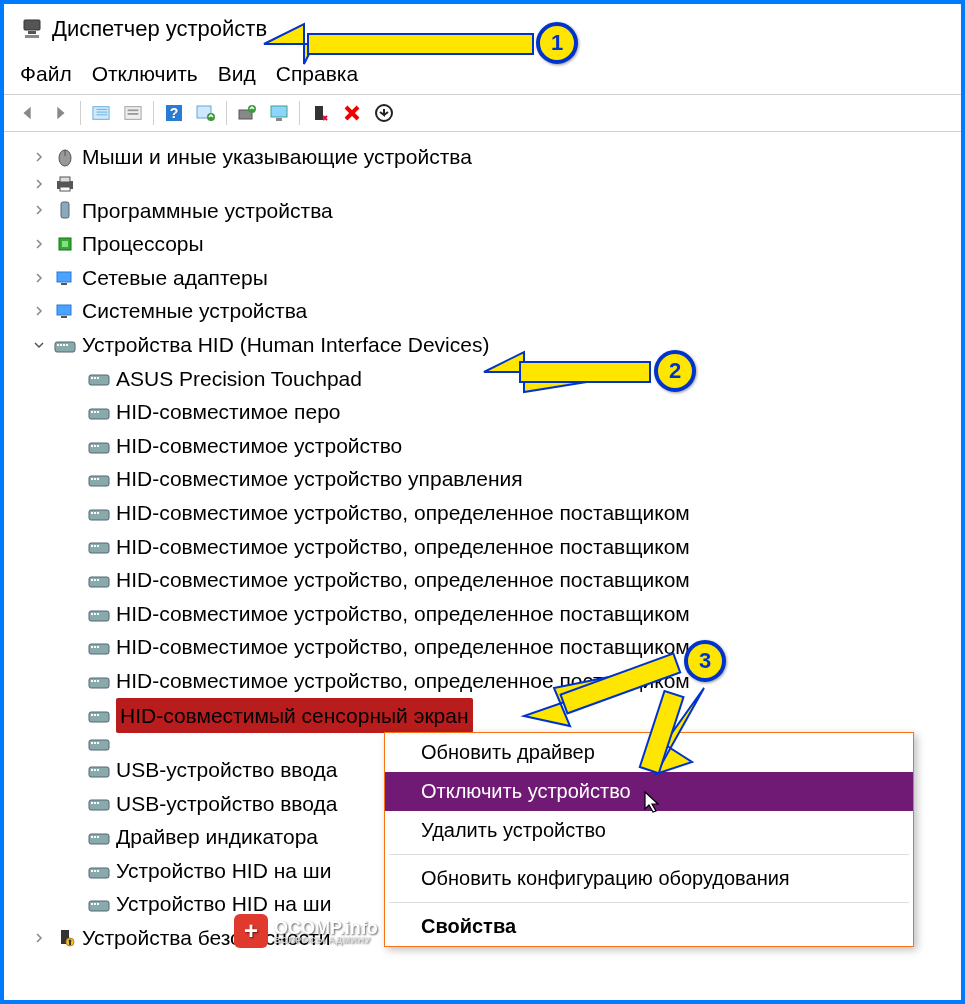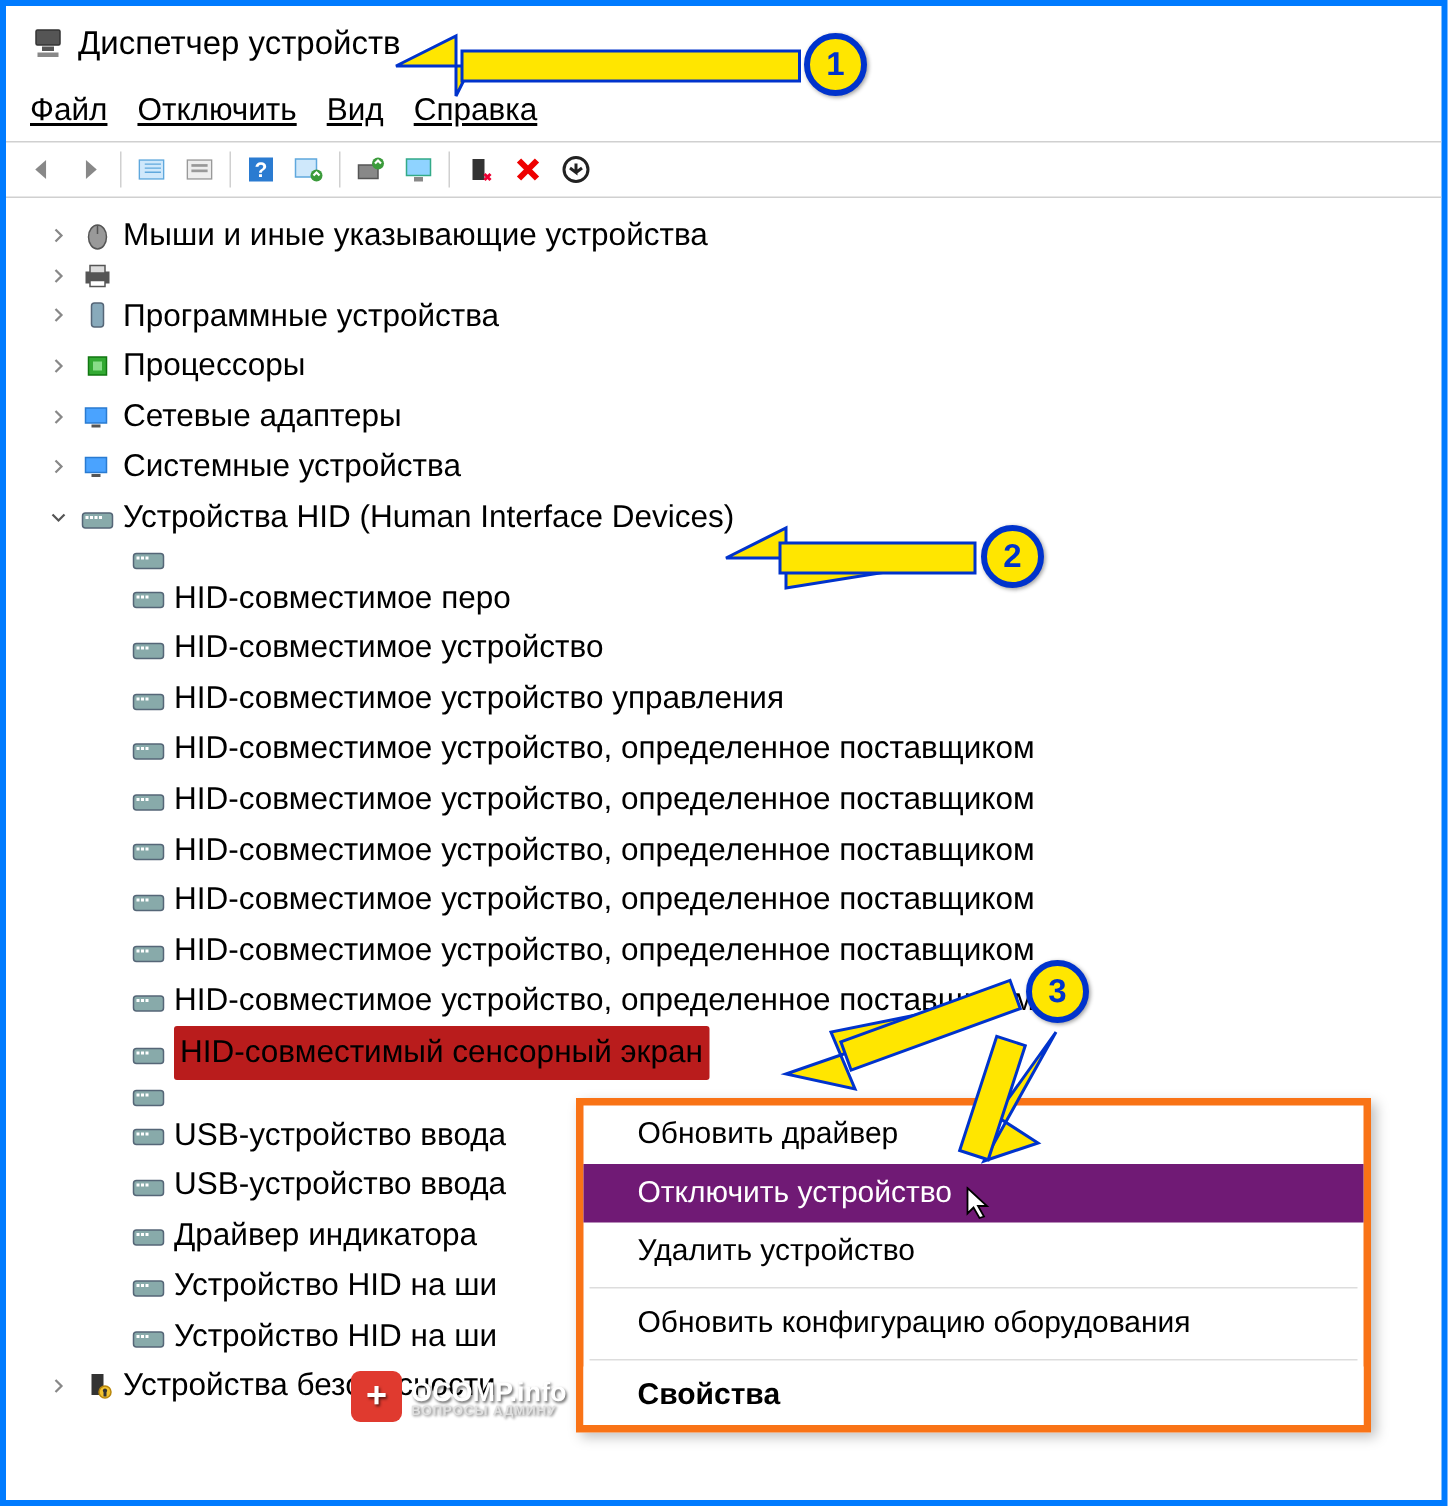--- a/index.html
+++ b/index.html
@@ -28,21 +28,21 @@
     width: 24px; height: 24px;
     margin-right: 8px;
     display: inline-block;
   }
   .menubar {
     display: flex;
     gap: 20px;
     padding: 8px 16px;
     font-size: 21px;
   }
-  .menubar span { cursor: default; text-decoration: underline; }
+  .menubar span { cursor: default; }
   .toolbar {
     display: flex;
     align-items: center;
     padding: 4px 8px;
     border-top: 1px solid #d0d0d0;
     border-bottom: 1px solid #d0d0d0;
     gap: 0;
     height: 38px;
   }
   .toolbar .tbtn {
@@ -84,21 +84,21 @@
     background: #b91c1c;
     padding: 1px 4px;
     border-radius: 2px;
   }
   .context-menu {
     position: absolute;
     left: 380px;
     top: 728px;
     width: 530px;
     background: #fff;
-    border: 5px solid #f97316;
+    border: 1px solid #f97316;
     box-shadow: 3px 3px 8px rgba(0,0,0,0.25);
     font-size: 20px;
     z-index: 50;
   }
   .context-menu .mi {
     padding: 8px 36px;
     cursor: default;
   }
   .context-menu .mi.hl {
     background: #701a75;
@@ -350,20 +350,21 @@
     <div class="children" id="hid-children">
         <div class="node">
           <span class="dev-icon">
             <svg width="22" height="18" viewBox="0 0 22 18">
               <rect x="1" y="6" width="20" height="10" rx="2" fill="#8aa" stroke="#567"></rect>
               <rect x="3" y="8" width="2" height="2" fill="#fff"></rect>
               <rect x="6" y="8" width="2" height="2" fill="#fff"></rect>
               <rect x="9" y="8" width="2" height="2" fill="#fff"></rect>
             </svg>
           </span>
+          <span>ASUS Precision Touchpad</span>
         </div>
         <div class="node">
           <span class="dev-icon">
             <svg width="22" height="18" viewBox="0 0 22 18">
               <rect x="1" y="6" width="20" height="10" rx="2" fill="#8aa" stroke="#567"></rect>
               <rect x="3" y="8" width="2" height="2" fill="#fff"></rect>
               <rect x="6" y="8" width="2" height="2" fill="#fff"></rect>
               <rect x="9" y="8" width="2" height="2" fill="#fff"></rect>
             </svg>
           </span>

